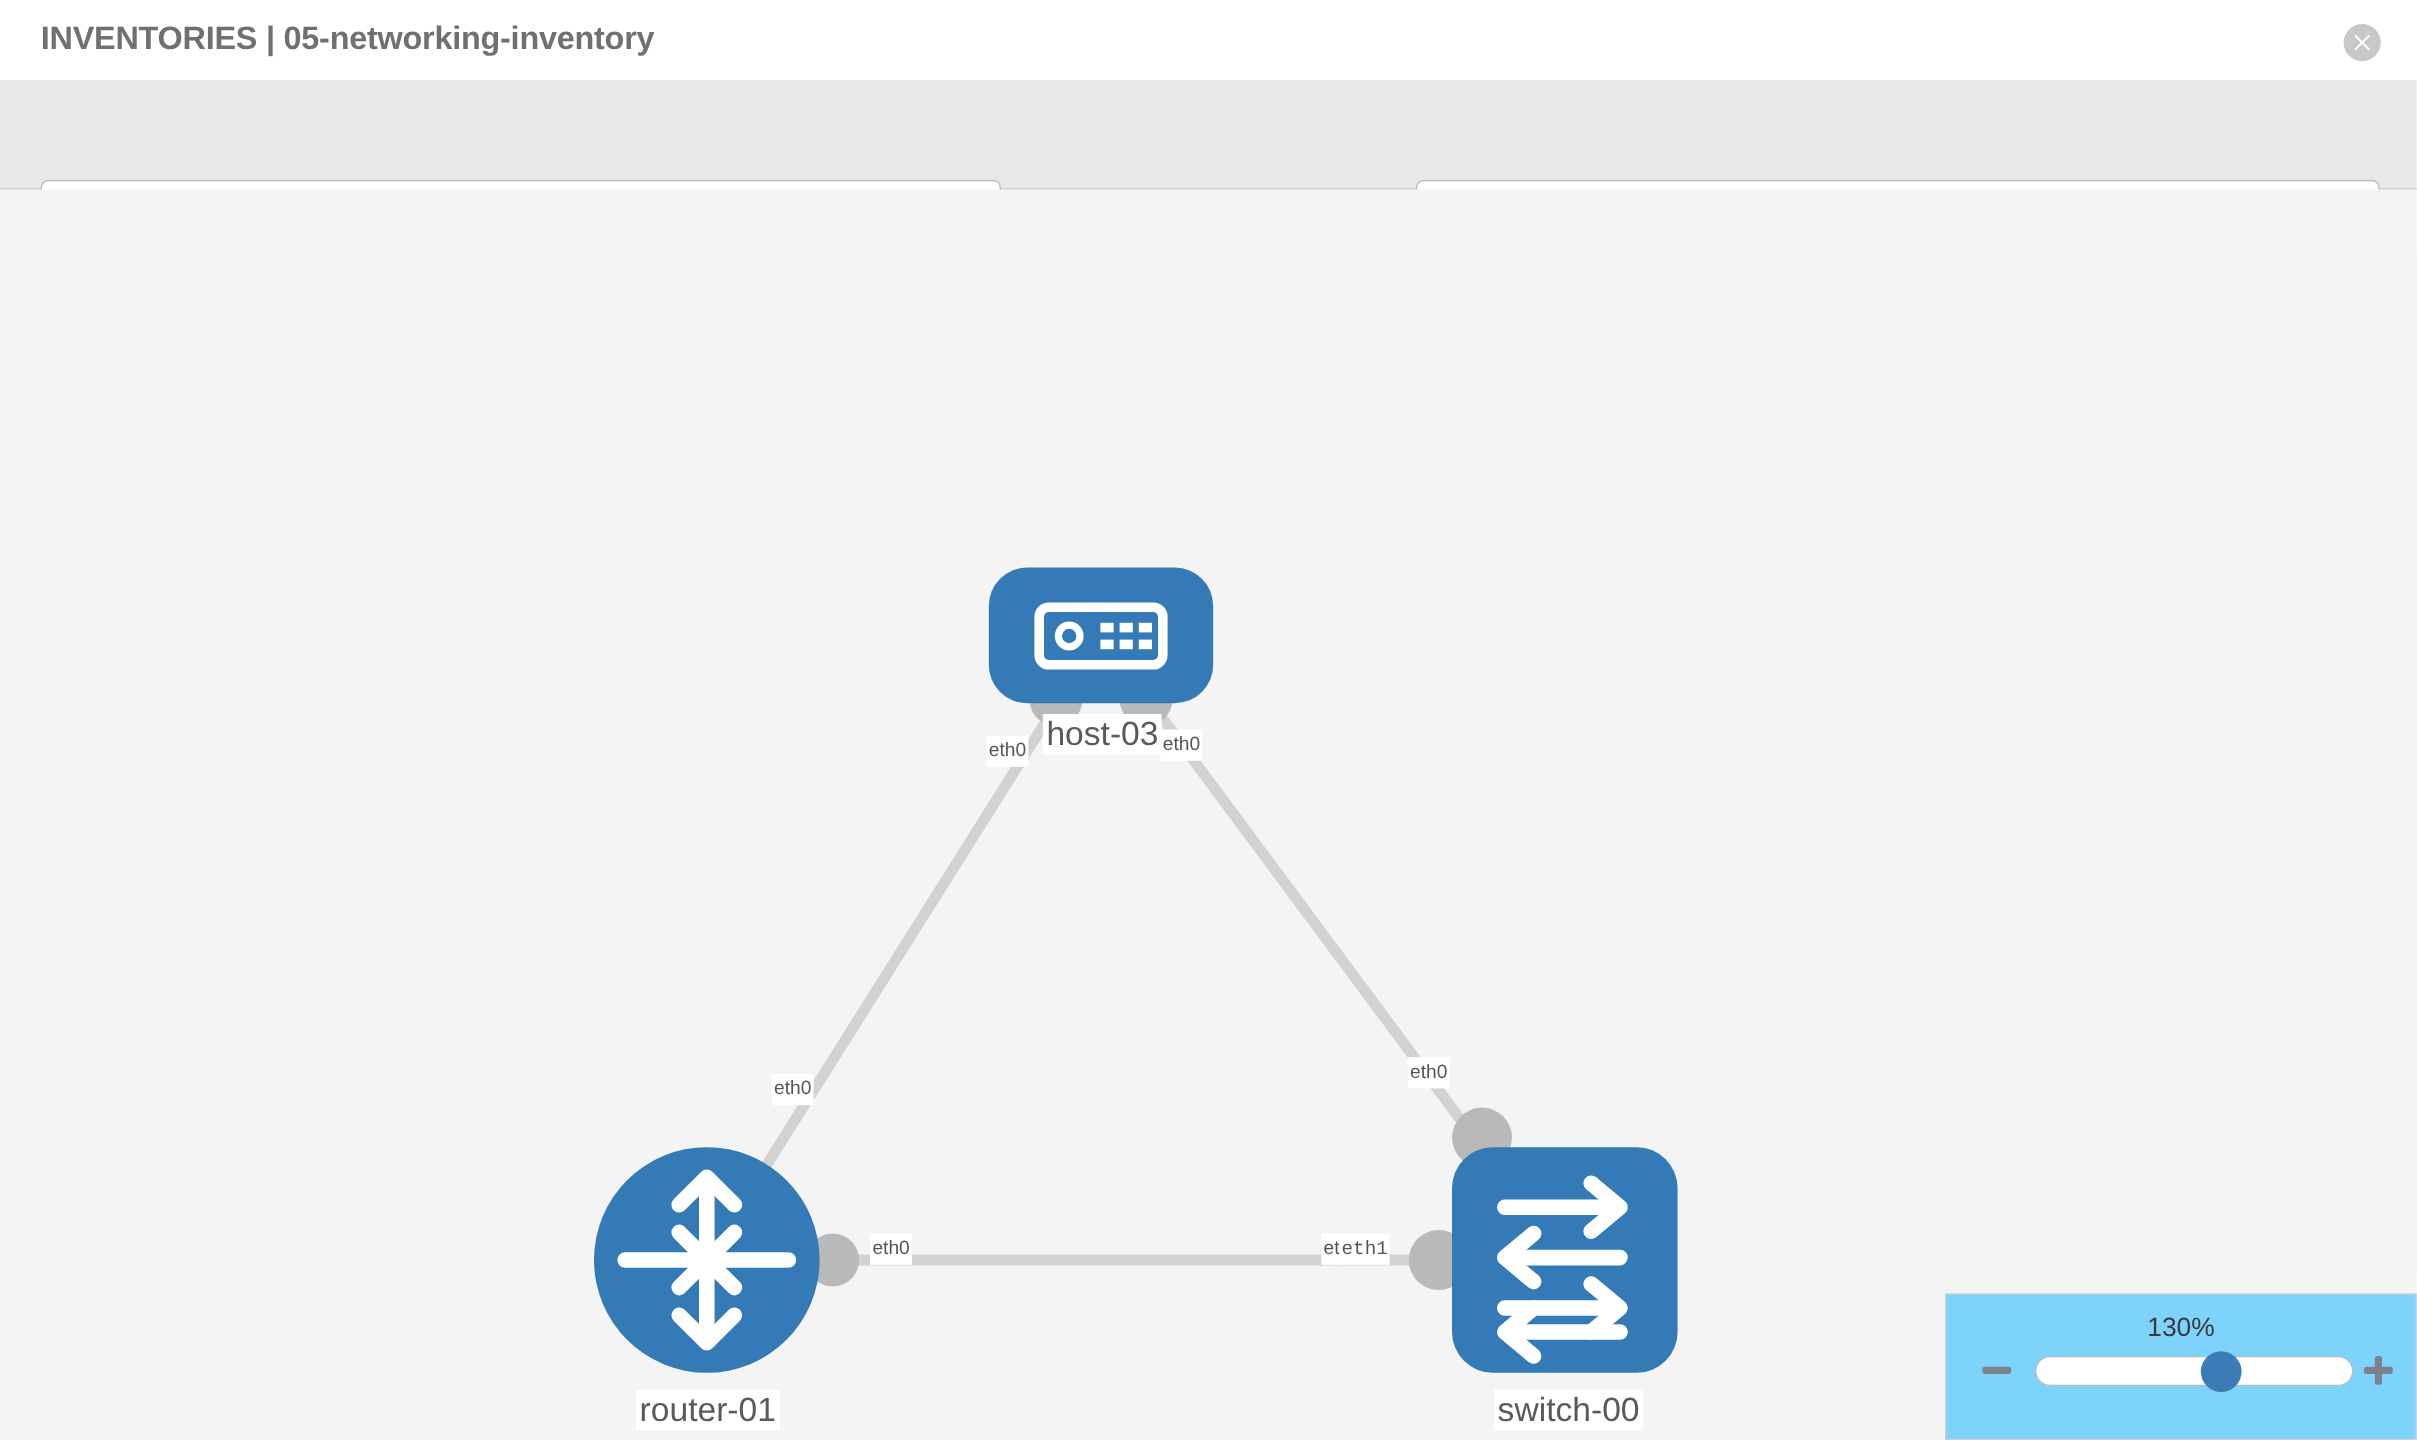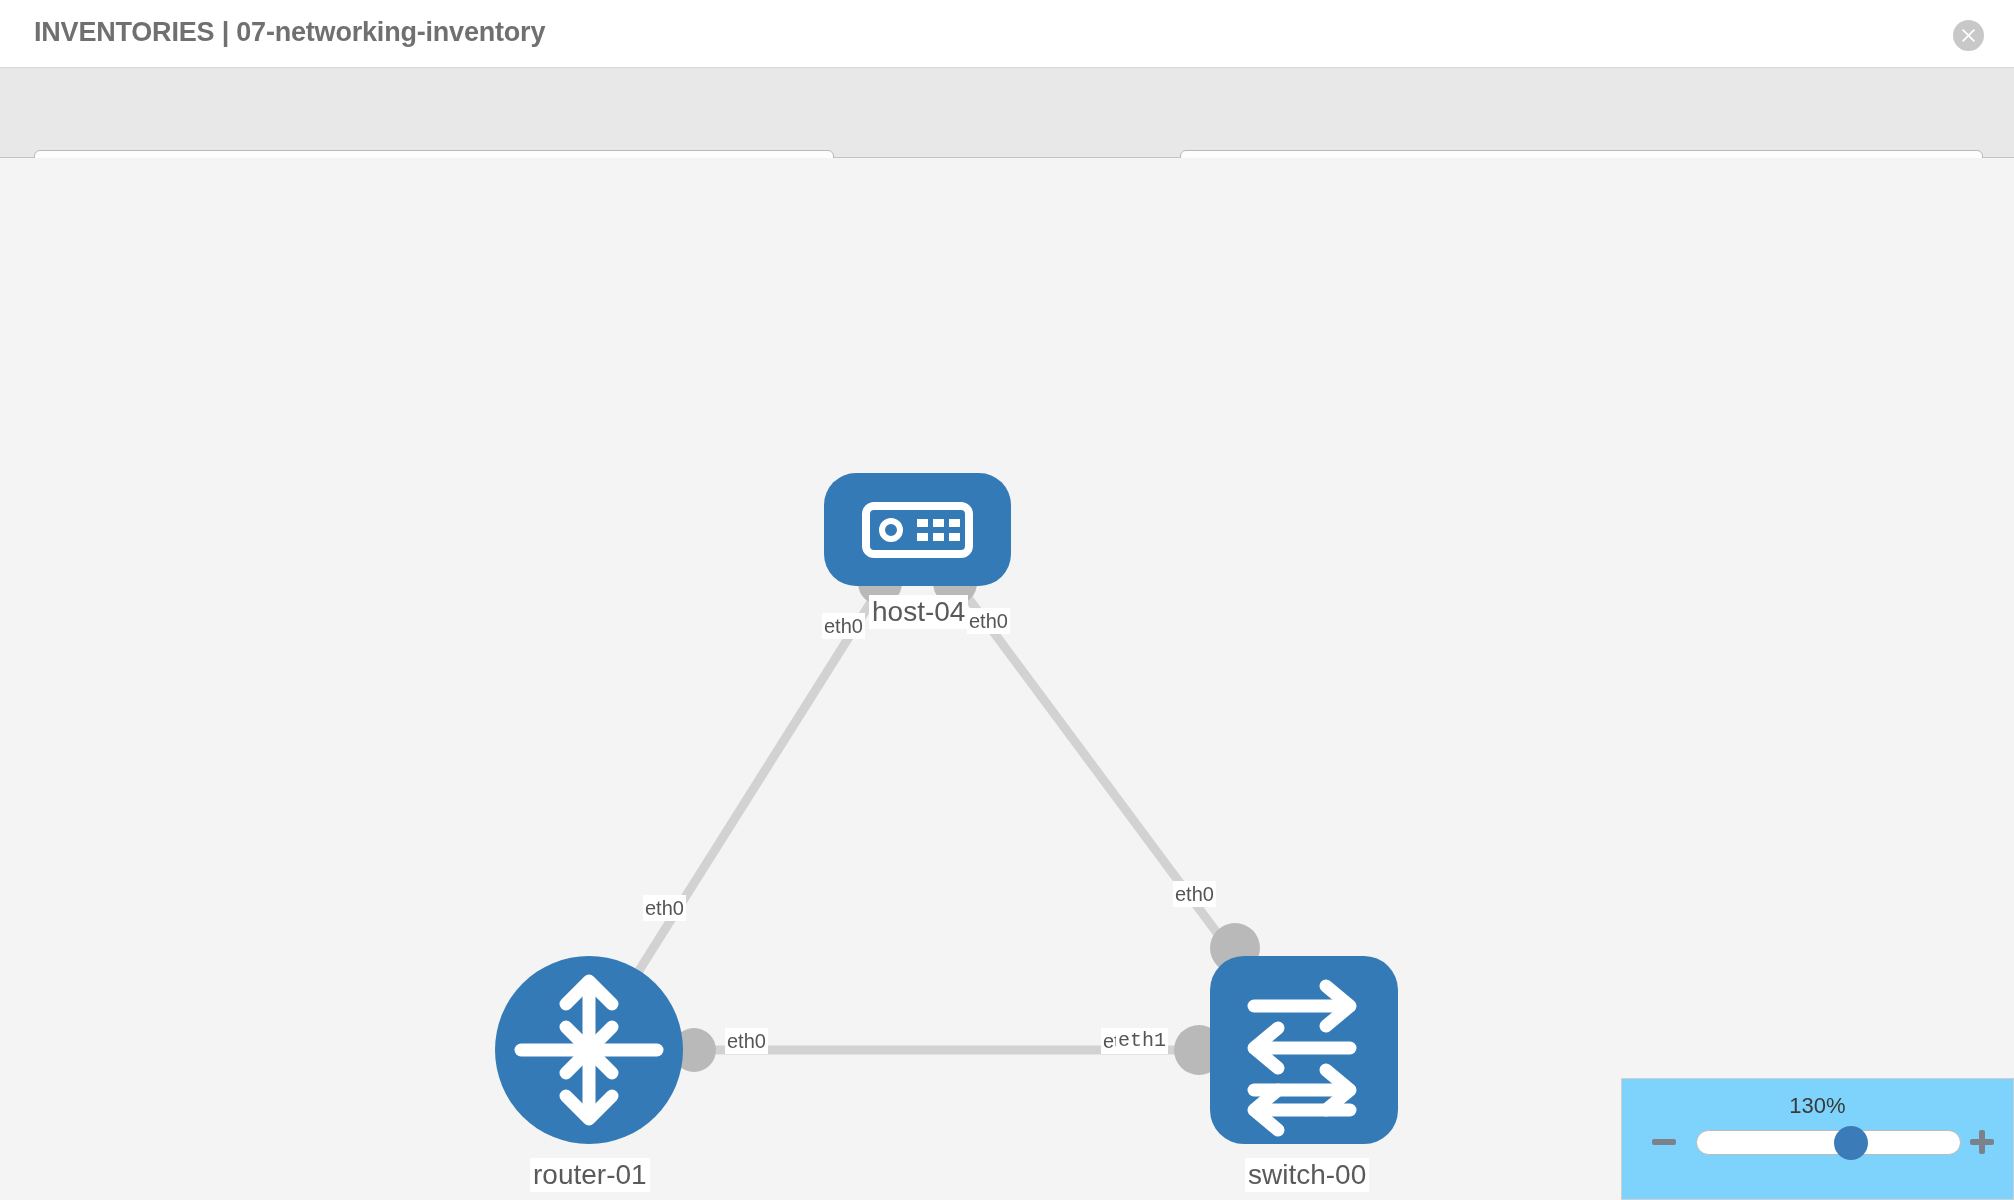--- a/index.html
+++ b/index.html
@@ -119,21 +119,21 @@
     left: 0; top: 0;
     width: 2014px;
     height: 1042px;
   }
 
   
   .iface-label {
     position: absolute;
     background: #ffffff;
     color: #555555;
-    font-size: 20px;
+    font-size: 16px;
     line-height: 24px;
     padding: 1px 2px;
     white-space: nowrap;
   }
 
   .node-label {
     position: absolute;
     background: #ffffff;
     color: #5a5a5a;
     font-size: 28px;
@@ -193,21 +193,21 @@
     background: #3b7cb8;
     cursor: pointer;
   }
 </style>
 </head>
 <body>
 
 <div id="app">
 
   <div id="header">
-    <div id="page-title">INVENTORIES | 07-networking-inventory</div>
+    <div id="page-title">INVENTORIES | 05-networking-inventory</div>
 
     <div id="close-button">
       <svg width="31" height="31" viewBox="0 0 31 31">
         <path d="M10.2 9.0 L15.5 14.3 L20.8 9.0 L22.0 10.2 L16.7 15.5 L22.0 20.8 L20.8 22.0 L15.5 16.7 L10.2 22.0 L9.0 20.8 L14.3 15.5 L9.0 10.2 Z" fill="#ffffff"></path>
       </svg>
     </div>
   </div>
 
   <div id="toolbar">
 
@@ -301,21 +301,21 @@
           <line x1="1350" y1="952" x2="1256" y2="952"></line>
           <polyline points="1278,932 1254,952 1278,972"></polyline>
         </g>
       </g>
     </svg>
 
     <div class="iface-label" style="left:822px; top:455px;">eth0</div>
 
     <div class="iface-label" style="left:967px; top:450px;">eth0</div>
 
-    <div class="node-label" style="left:869px; top:437px;">host-04</div>
+    <div class="node-label" style="left:869px; top:437px;">host-03</div>
 
     <div class="node-label" style="left:530px; top:1000px;">router-01</div>
 
     <div class="node-label" style="left:1245px; top:1000px;">switch-00</div>
 
     <div class="iface-label" style="left:643px; top:737px;">eth0</div>
 
     <div class="iface-label" style="left:725px; top:870px;">eth0</div>
 
     <div class="iface-label" style="left:1173px; top:723px;">eth0</div>

